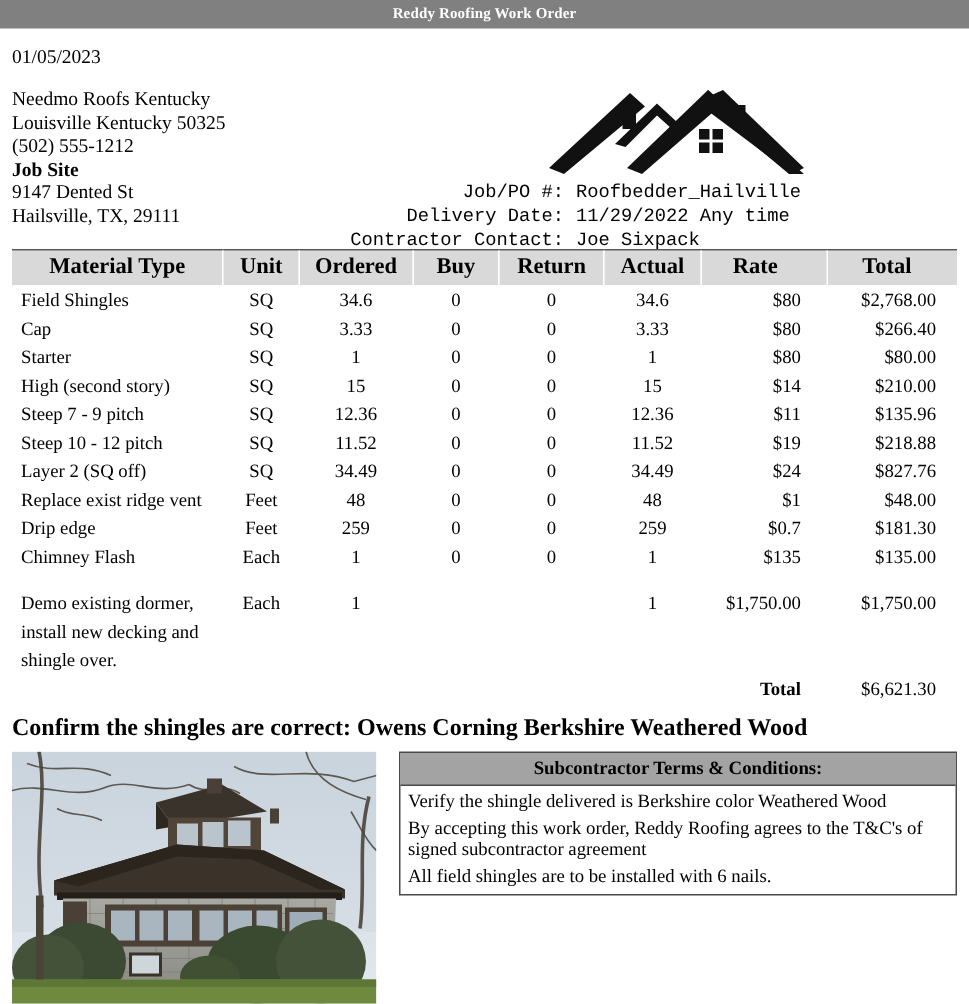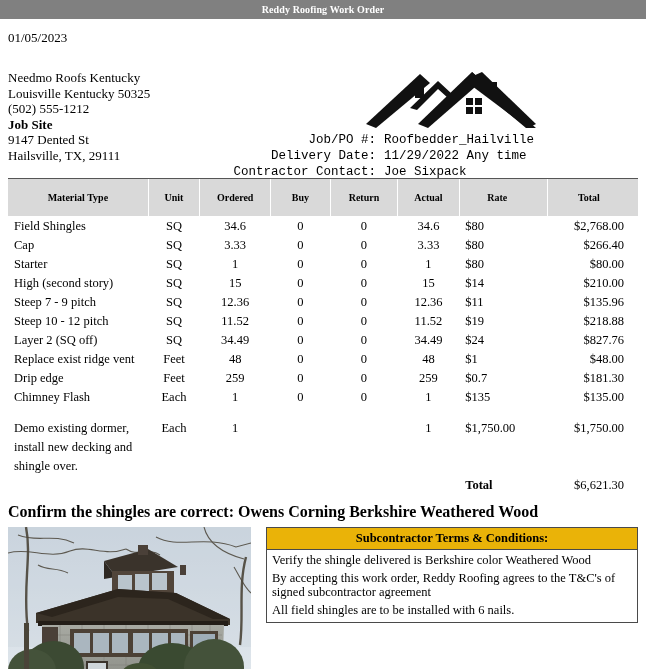--- a/index.html
+++ b/index.html
@@ -32,21 +32,21 @@
   
   .page {
     padding: 0 8px;
     box-sizing: border-box;
     width: 646px;
   }
 
   .doc-date {
     font-size: 13px;
     margin-top: 11px;
-    margin-bottom: 16px;
+    margin-bottom: 4px;
     line-height: 16px;
   }
 
   
   .header-area {
     position: relative;
     height: 113px;
   }
   .addr-block {
     position: absolute;
@@ -91,41 +91,41 @@
   
   table.items {
     border-collapse: collapse;
     width: 630px;
     margin-top: 3px;
     font-size: 12.5px;
   }
   table.items thead th {
     background: #d9d9d9;
     font-weight: bold;
-    font-size: 10px;
-    padding: 13px 6px;
+    font-size: 15px;
+    padding: 3px 6px;
     border-top: 1px solid #555555;
     border-left: 1px solid #ffffff;
     text-align: center;
     white-space: nowrap;
   }
   table.items thead th:first-child { border-left: none; }
   table.items tbody td {
     padding: 2.5px 6px;
     font-size: 12.5px;
     line-height: 14px;
     vertical-align: top;
   }
   .c-mat  { text-align: left;   width: 172px; }
   .c-unit { text-align: center; width: 48px; }
   .c-ord  { text-align: center; width: 72px; }
   .c-buy  { text-align: center; width: 66px; }
   .c-ret  { text-align: center; width: 70px; }
   .c-act  { text-align: center; width: 62px; }
-  .c-rate {  width: 72px; padding-right: 18px !important; }
+  .c-rate { text-align: right;  width: 72px; padding-right: 18px !important; }
   .c-tot  { text-align: right;  width: 84px; padding-right: 14px !important; }
 
   tr.spacer td { height: 7px; padding: 0; }
 
   tr.note td { padding-top: 2.5px; padding-bottom: 2.5px; }
   tr.note-cont td { padding-top: 6px; padding-bottom: 2px; }
 
   tr.grand td {
     padding-top: 16px;
     font-weight: bold;
@@ -154,21 +154,21 @@
     flex: 0 0 auto;
   }
   .terms {
     margin-left: 15px;
     width: 372px;
     border: 1px solid #4a4a4a;
     box-sizing: border-box;
     background: #ffffff;
   }
   .terms-title {
-    background: #eab308;
+    background: #a3a3a3;
     text-align: center;
     font-weight: bold;
     font-size: 12.5px;
     padding: 3px 0 3px;
     border-bottom: 1px solid #4a4a4a;
   }
   .terms-body { padding: 3px 5px 5px; }
   .terms-body p {
     margin: 0 0 3px 0;
     font-size: 12.5px;

